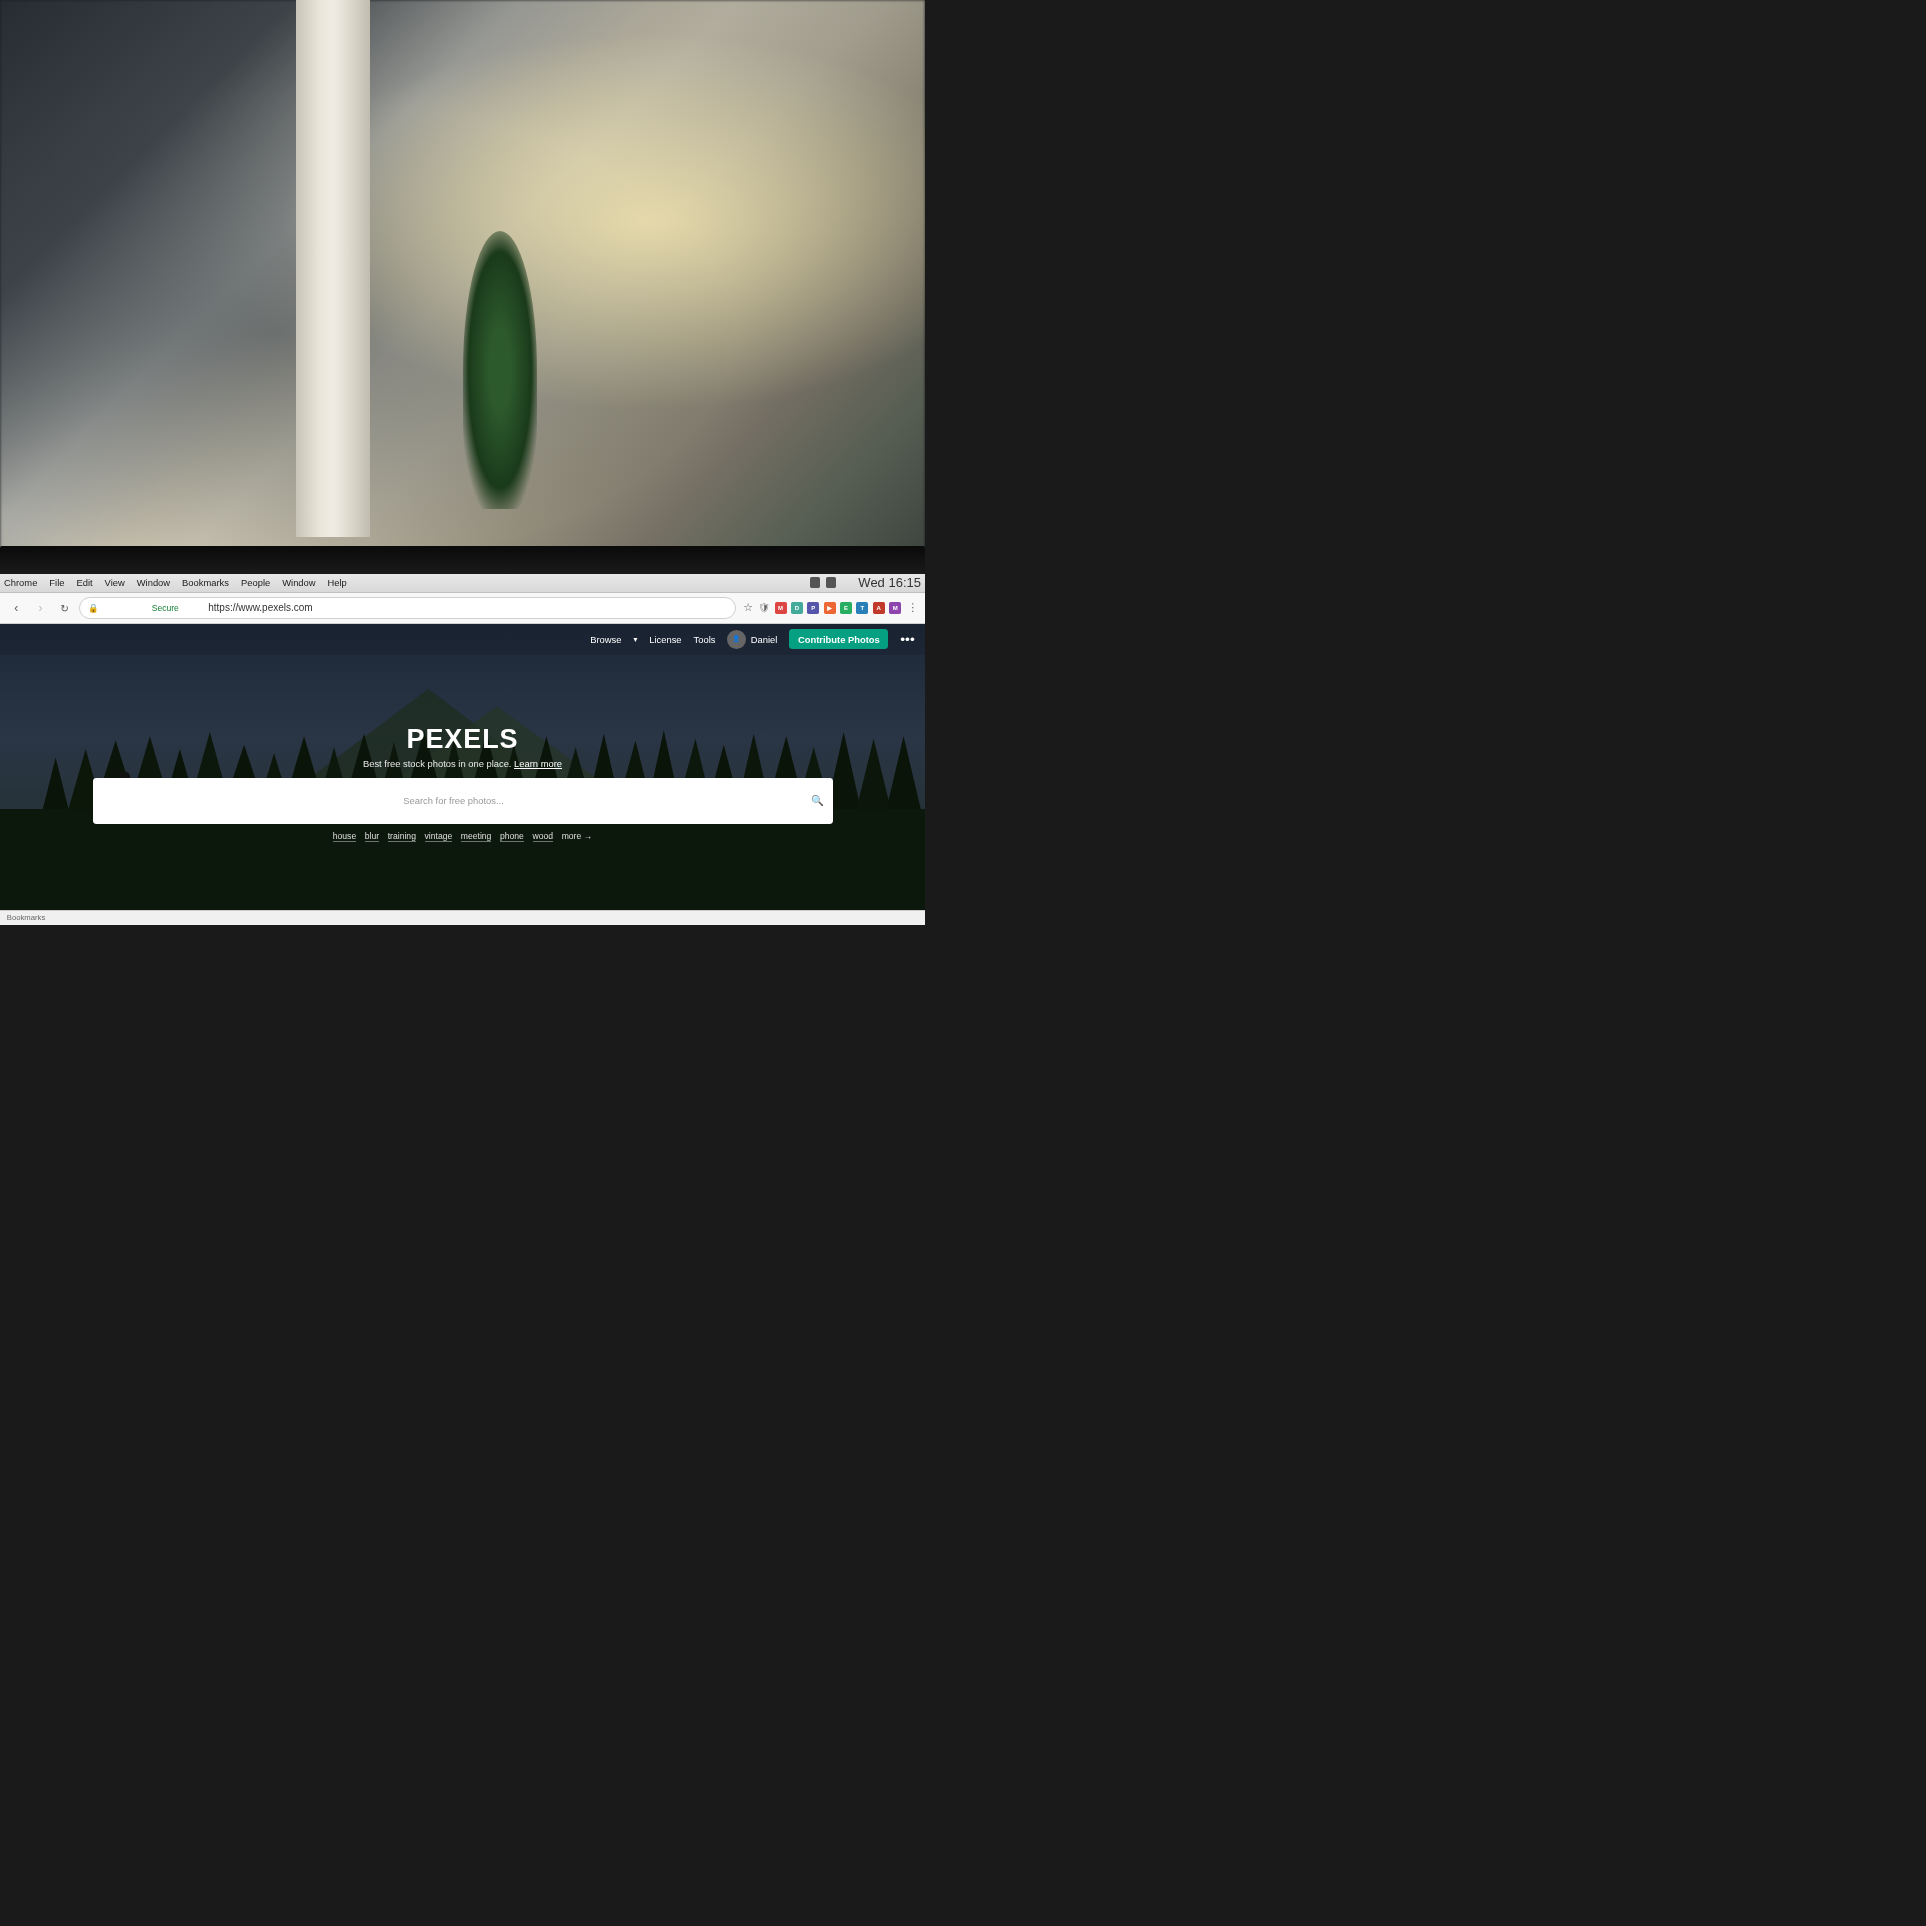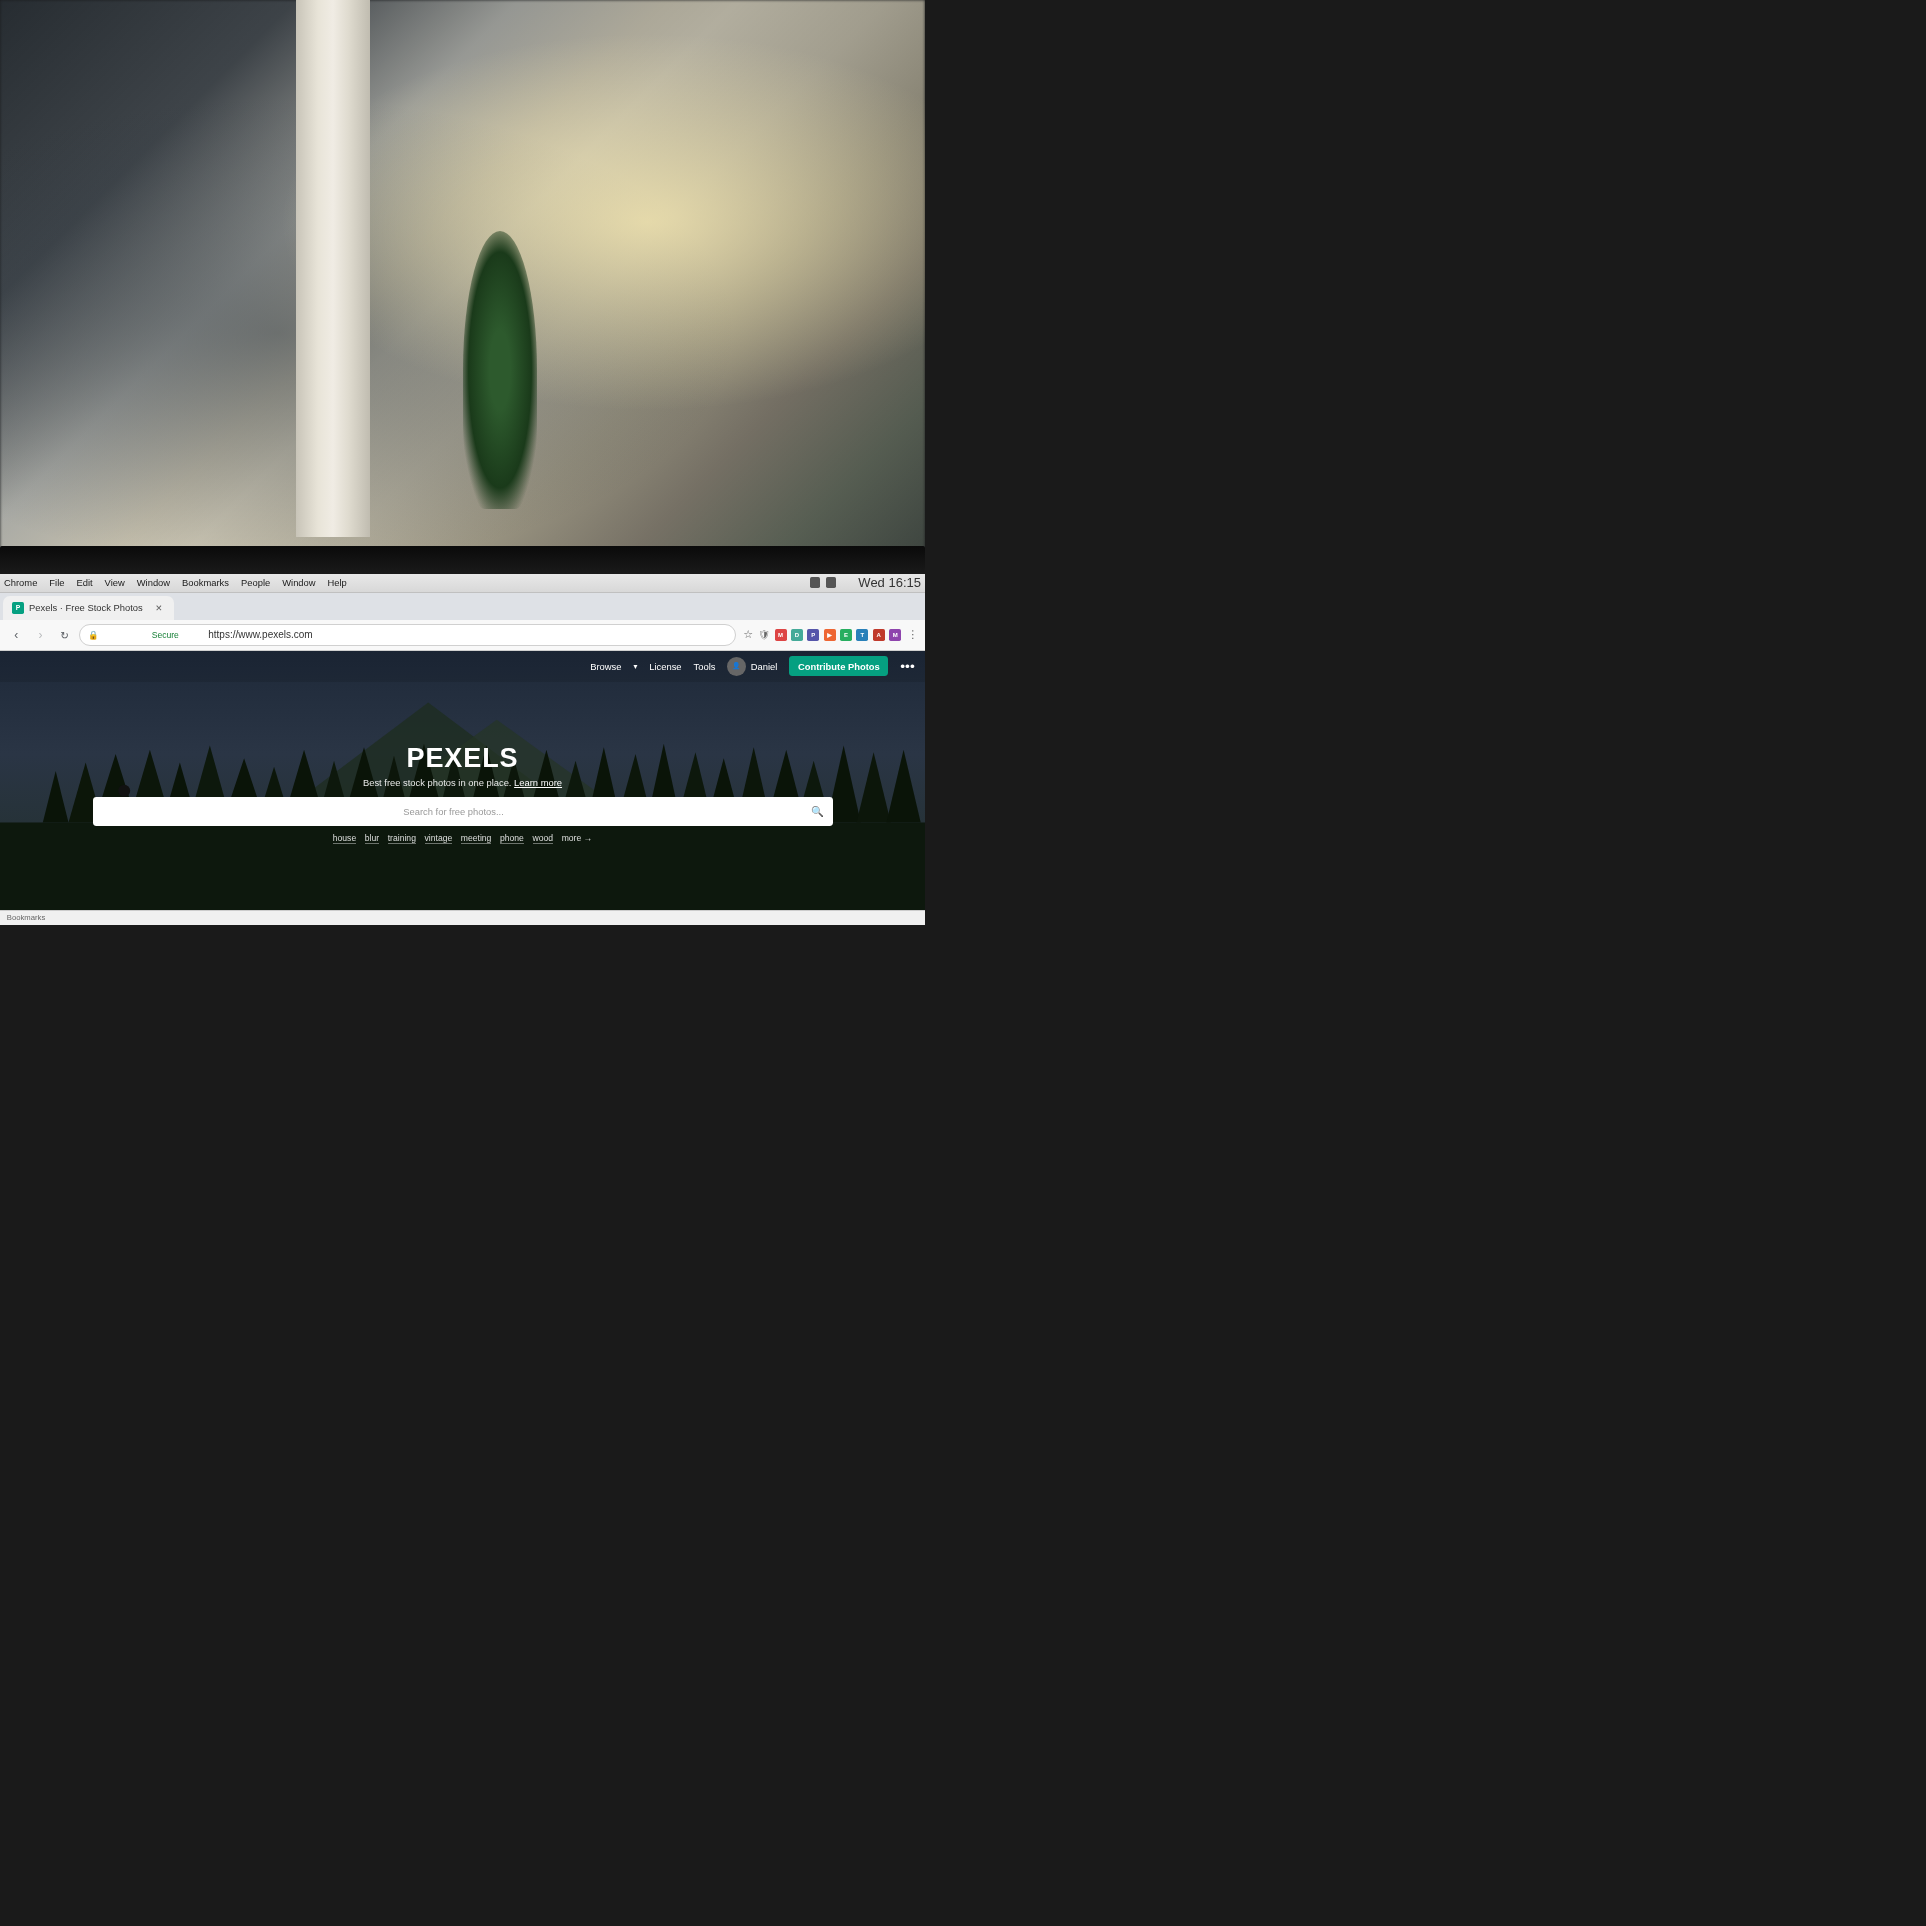--- a/index.html
+++ b/index.html
@@ -321,21 +321,21 @@
       margin-bottom: 8.6px;
     }
 
     .pexels-tagline a {
       color: white;
       text-decoration: underline;
     }
 
     .search-box {
       width: 100%;
-      height: 29px;
+      height: 46px;
       background: white;
       border-radius: 3.4px;
       display: flex;
       align-items: center;
       padding: 0 8.6px;
       gap: 5.1px;
       margin-bottom: 6.8px;
     }
 
     .search-input-text {
@@ -433,27 +433,20 @@
       <span class="menu-item">Help</span>
     </div>
     <div class="mac-menubar-right">
 
       <span style="width:10.3px;height:10.3px;background:#555;border-radius:1.7px;display:inline-block;margin:0 0.9px;"></span>
       <span style="width:10.3px;height:10.3px;background:#555;border-radius:1.7px;display:inline-block;margin:0 0.9px;"></span>
       <span style="font-size:13px;color:#333;margin-left:17px;">Wed 16:15</span>
     </div>
   </div>
 
-  <div class="chrome-tabs">
-    <div class="chrome-tab">
-      <div class="tab-favicon">P</div>
-      <span style="overflow:hidden;text-overflow:ellipsis;white-space:nowrap;font-size:9.4px;">Pexels · Free Stock Photos</span>
-      <div class="tab-close">✕</div>
-    </div>
-  </div>
 
   <div class="chrome-toolbar">
     <div class="nav-button">‹</div>
     <div class="nav-button" style="opacity:0.4;">›</div>
     <div class="nav-button" style="font-size:10.3px;">↻</div>
     <div class="address-bar">
       <span class="secure-icon">🔒</span>
       <span style="color:#188038;font-size:8.6px;padding-left:48px;">Secure</span>
       <span style="font-size:10px;color:#333;margin-left:25px;">https://www.pexels.com</span>
     </div>

